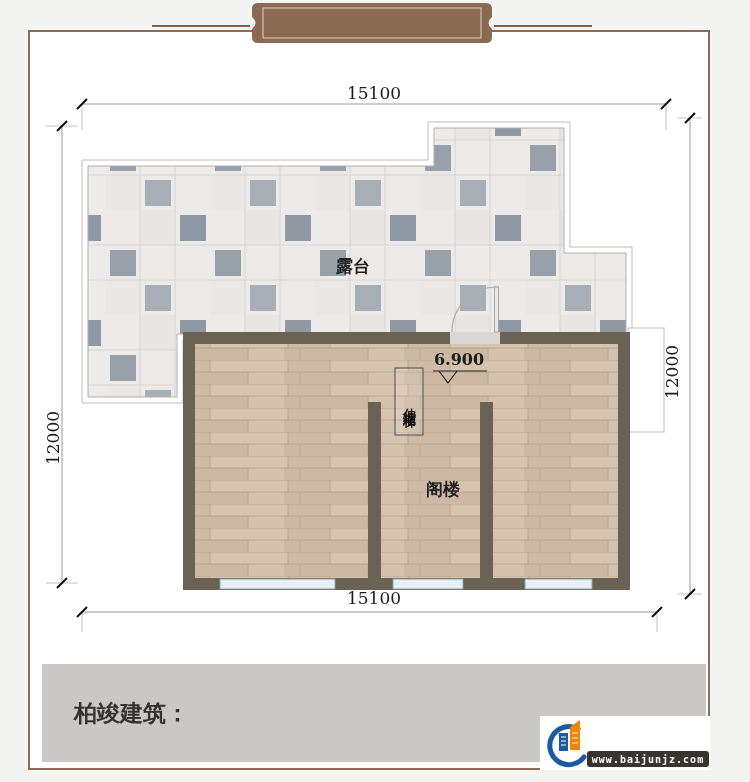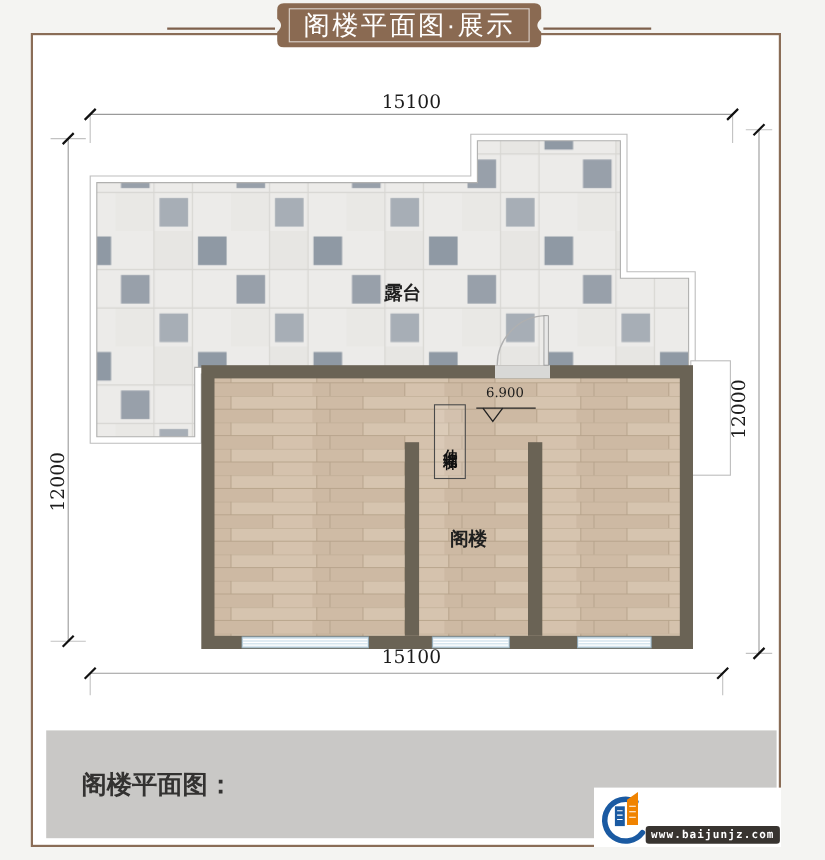--- a/index.html
+++ b/index.html
@@ -10,24 +10,24 @@
   svg.art{position:absolute;left:0;top:0;z-index:2;}
   .txt{position:absolute;z-index:3;}
   .banner-title{left:252px;top:2px;width:240px;height:42px;display:flex;align-items:center;
         justify-content:center;color:#ffffff;font-size:24px;font-weight:500;letter-spacing:2px;}
   .dim{font-family:"DejaVu Serif",serif;font-size:17px;color:#1c1c1c;text-align:center;}
   .dim-top{left:314px;top:83px;width:120px;}
   .dim-bottom{left:314px;top:588px;width:120px;}
   .dim-left{left:14px;top:427px;width:80px;height:22px;transform:rotate(-90deg);}
   .dim-right{left:633px;top:361px;width:80px;height:22px;transform:rotate(-90deg);}
   .room-label{font-size:17px;font-weight:bold;color:#1f1f1f;text-align:center;}
-  .terrace-label{left:336px;top:255px;width:60px;}
-  .attic-label{left:396px;top:478px;width:60px;}
+  .terrace-label{left:323px;top:255px;width:60px;}
+  .attic-label{left:413px;top:478px;width:60px;}
   .elev-label{left:428px;top:350px;width:62px;font-family:"DejaVu Serif",serif;
-        font-size:12px;color:#1c1c1c;text-align:center;}
+        font-size:16px;color:#1c1c1c;text-align:center;font-weight:bold;}
   .ladder-label{left:396px;top:371px;width:26px;height:62px;display:flex;align-items:center;
         justify-content:center;writing-mode:vertical-rl;font-size:13px;font-weight:bold;
         color:#111;letter-spacing:3px;}
   .footer-text{left:74px;top:664px;height:98px;display:flex;align-items:center;font-size:23px;}
   .footer-text .k{font-weight:bold;color:#333231;}
   .footer-text .v{color:#4a4a48;margin-left:6px;}
   .logo-name{left:585px;top:716px;width:126px;height:36px;display:flex;align-items:center;
         justify-content:center;font-size:26px;font-weight:bold;color:#353130;letter-spacing:2px;}
   .logo-web{left:587px;top:752px;width:122px;height:15px;display:flex;align-items:center;
         justify-content:center;font-family:"DejaVu Sans Mono",monospace;font-size:10px;
@@ -121,31 +121,30 @@
     <g>
       <path d="M578 729 A19 19 0 1 0 584 757" fill="none" stroke="#1a5aa2" stroke-width="5" stroke-linecap="round"></path>
       <rect x="559" y="733" width="9" height="18" fill="#1a5aa2"></rect>
       <path d="M561 737H566 M561 741H566 M561 745H566" stroke="#ffffff" stroke-width="1"></path>
       <polygon points="570,750 570,727 580,720 580,750" fill="#f08300"></polygon>
       <path d="M572 733H578 M572 738H578 M572 743H578" stroke="#ffffff" stroke-width="1"></path>
     </g>
     <rect x="587" y="751" width="122" height="16" rx="3" fill="#383430"></rect>
   </svg>
 
-  <div class="txt banner-title">阁楼平面图·展示</div>
 
   <div class="txt dim dim-top">15100</div>
   <div class="txt dim dim-bottom">15100</div>
   <div class="txt dim dim-left">12000</div>
   <div class="txt dim dim-right">12000</div>
 
   <div class="txt room-label terrace-label">露台</div>
   <div class="txt room-label attic-label">阁楼</div>
   <div class="txt ladder-label">伸缩梯</div>
   <div class="txt elev-label">6.900</div>
 
   <div class="txt footer-text">
-    <span class="k">阁楼平面图：</span>
+    <span class="k">柏竣建筑：</span>
   </div>
 
   <div class="txt logo-web">www.baijunjz.com</div>
 
 </div>
 
 </body></html>

